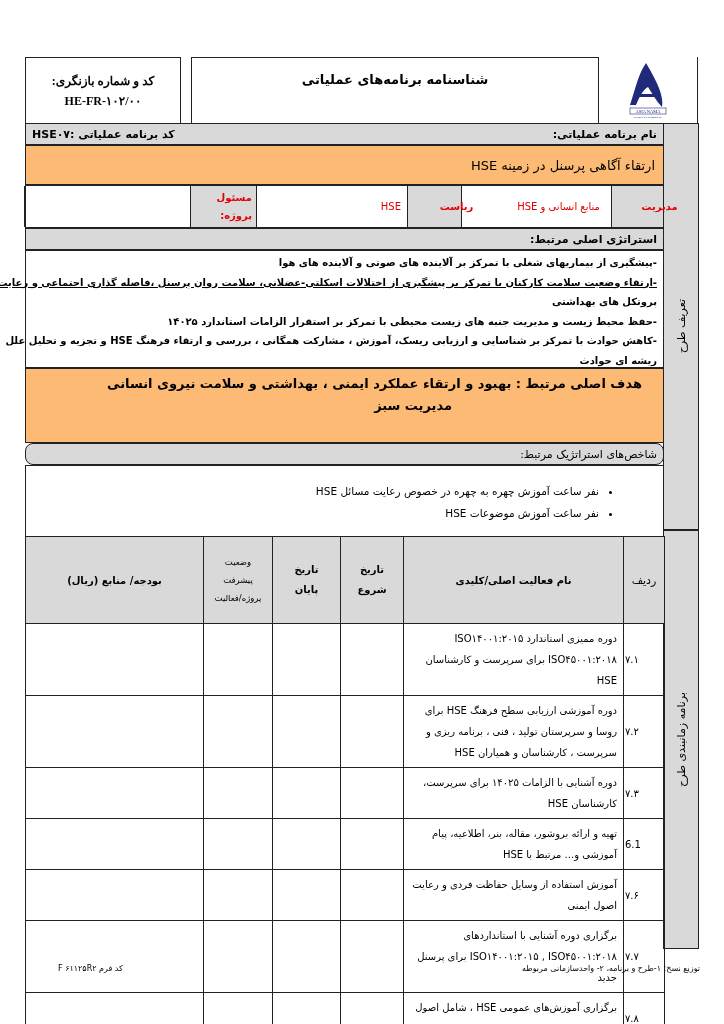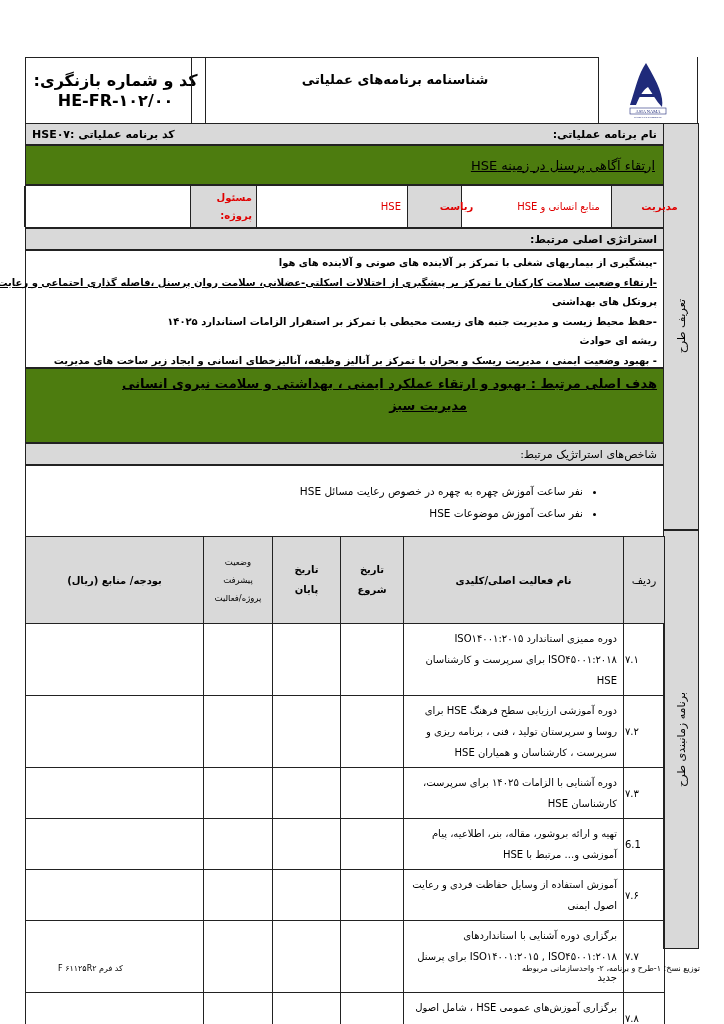--- a/index.html
+++ b/index.html
@@ -1,50 +1,50 @@
 <!DOCTYPE html>
 <html><head>
 <meta charset="utf-8">
 <style>
   html, body { margin:0; padding:0; background:#ffffff; }
   body { width:724px; height:1024px; position:relative; overflow:hidden;
          font-family:"DejaVu Sans", sans-serif; color:#000; }
   .abs { position:absolute; box-sizing:border-box; }
   .b { border:1px solid #222; }
   .grey { background:#d9d9d9; }
-  .pink { background:#4d7c0f;text-decoration:underline; }
+  .pink { background:#fdba74; }
   .rtl { direction:rtl; }
   .c { display:flex; align-items:center; justify-content:center; text-align:center; }
   .bold { font-weight:bold; }
   .red { color:#e00000; }
 
   
-  #hdr-code { left:25px; top:57px; width:181px; height:67px; font-size:16px; line-height:20px; }
+  #hdr-code { left:25px; top:57px; width:156px; height:67px; font-size:12px; line-height:20px;font-family:Liberation Serif, serif; }
   #hdr-title { left:191px; top:57px; width:408px; height:79px; font-size:13px; align-items:flex-start; padding-top:14px; }
   #hdr-logo { left:598px; top:57px; width:100px; height:67px; border-top:none; }
 
   
   #sb1 { left:663px; top:123px; width:36px; height:407px; }
   #sb2 { left:663px; top:530px; width:36px; height:419px; }
   .vlabel { writing-mode:vertical-rl; transform:rotate(180deg); font-size:11px; white-space:nowrap; }
 
   .row { left:25px; width:639px; }
   #name-row { top:123px; height:22px; font-size:11px; padding:0 6px; display:flex; justify-content:space-between; align-items:center; }
   #title-row { top:145px; height:40px; font-size:13px; padding:0 8px; display:flex; align-items:center; }
 
   #mgr-row { top:185px; height:43px; }
   .mcell { position:absolute; top:0; height:100%; box-sizing:border-box; border-left:1px solid #222; font-size:10px;padding-left:44px; }
 
   #strat-hdr { top:228px; height:22px; font-size:11px; padding:0 6px; display:flex; align-items:center; }
   #strat-body { top:250px; height:118px; font-size:10px; line-height:19.5px; padding:2px 6px; }
 
-  #goal { top:368px; height:75px; font-size:13px; line-height:22px; padding:4px 6px; }
+  #goal { top:368px; height:75px; font-size:13px; line-height:22px; padding:4px 21px; }
   #goal .l2 { padding-right:190px; }
 
-  #kpi-hdr { top:443px; height:22px; font-size:11px; padding:0 6px; display:flex; align-items:center; }
+  #kpi-hdr { top:443px; height:22px; font-size:11px; padding:0 6px; display:flex; align-items:center;border-radius:8px; }
   #kpi-body { top:465px; height:72px; font-size:10.5px; padding:14px 40px 0 6px; }
   #kpi-body ul { margin:0; padding:0 14px 0 0; }
   #kpi-body li { line-height:22px; }
 
   
   #tbl { left:25px; top:536px; width:639px; height:413px; border-collapse:collapse; table-layout:fixed; }
   table { direction:rtl; }
   th, td { border:1px solid #222; box-sizing:border-box; }
   th { background:#d9d9d9; font-weight:normal; font-size:10px; }
   td { font-size:10px; }
@@ -98,31 +98,32 @@
   </div>
   <div class="mcell" style="right:477px;width:162px;"></div>
 </div>
 
 <div id="strat-hdr" class="abs row b grey rtl bold">استراتژی اصلی مرتبط:</div>
 <div id="strat-body" class="abs row b rtl bold">
   <div>-پیشگیری از بیماریهای شغلی با تمرکز بر آلاینده های صوتی و آلاینده های هوا</div>
   <div style="white-space:nowrap;text-decoration:underline;">-ارتقاء وضعیت سلامت کارکنان با تمرکز بر پیشگیری از اختلالات اسکلتی-عضلانی، سلامت روان پرسنل ،فاصله گذاری اجتماعی و رعایت</div>
   <div>پروتکل های بهداشتی</div>
   <div>-حفظ محیط زیست و مدیریت جنبه های زیست محیطی با تمرکز بر استقرار الزامات استاندارد ۱۴۰۲۵</div>
+  <div style="white-space:nowrap;">-کاهش حوادث با تمرکز بر شناسایی و ارزیابی ریسک، آموزش ، مشارکت همگانی ، بررسی و ارتقاء فرهنگ HSE و تجزیه و تحلیل علل</div>
   <div>ریشه ای حوادث</div>
   <div>- بهبود وضعیت ایمنی ، مدیریت ریسک و بحران با تمرکز بر آنالیز وظیفه، آنالیزخطای انسانی و ایجاد زیر ساخت های مدیریت بحران</div>
 </div>
 
 <div id="goal" class="abs row b pink rtl bold">
   <div>هدف اصلی مرتبط : بهبود و ارتقاء عملکرد ایمنی ، بهداشتی و سلامت نیروی انسانی</div>
   <div class="l2">مدیریت سبز</div>
 </div>
 
 <div id="kpi-hdr" class="abs row b grey rtl">شاخص‌های استراتژیک مرتبط:</div>
-<div id="kpi-body" class="abs row b rtl" style="padding-right:66px;text-align:right;">
+<div id="kpi-body" class="abs row b rtl" style="padding-right:50px;text-align:right;">
   <ul>
     <li>نفر ساعت آموزش چهره به چهره در خصوص رعایت مسائل HSE</li>
     <li>نفر ساعت آموزش موضوعات HSE</li>
   </ul>
 </div>
 
 <table id="tbl" class="abs">
   <colgroup>
     <col style="width:41px">
     <col style="width:220px">

